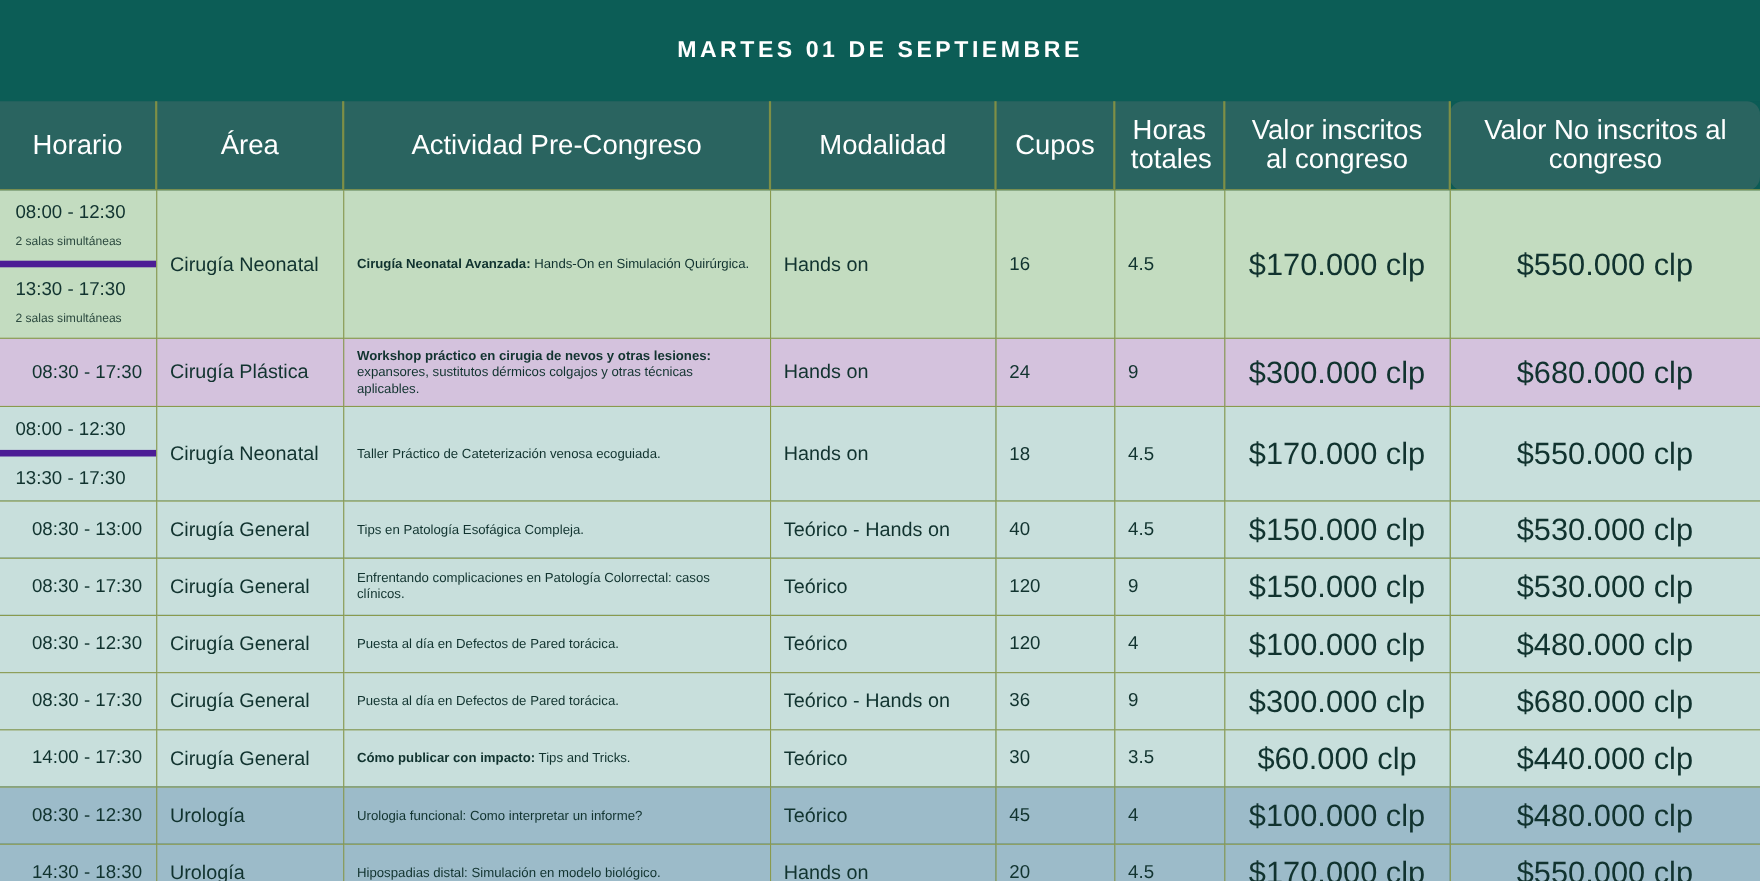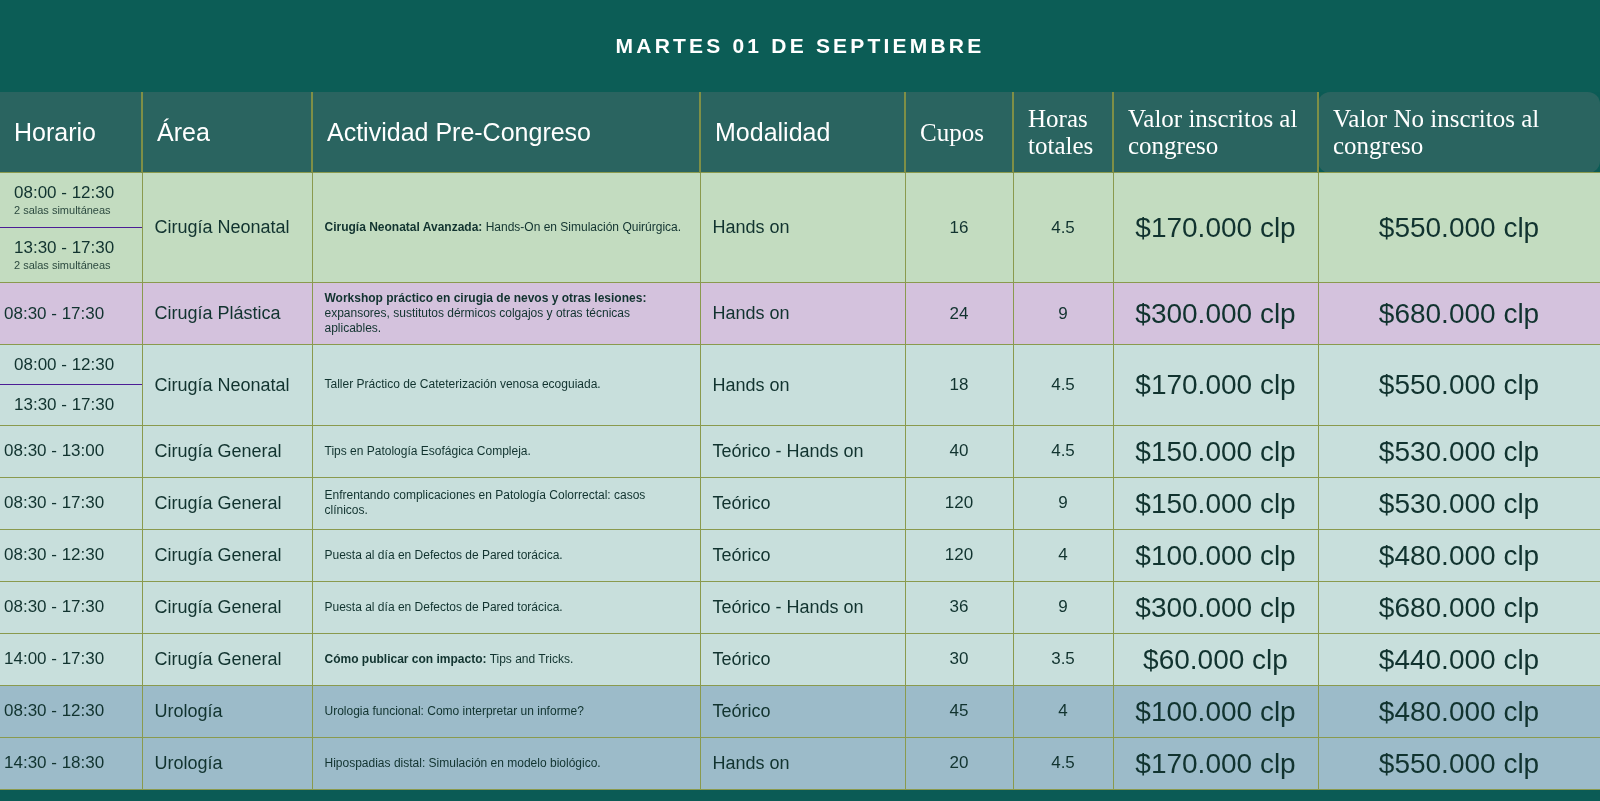--- a/index.html
+++ b/index.html
@@ -25,52 +25,52 @@
     border-collapse:collapse;
     width:1600px;
     table-layout:fixed;
   }
   thead th{
     background:#2a6460;
     color:#ffffff;
     font-weight:400;
     font-size:25px;
     padding:10px 14px;
-    text-align:left;
+    text-align:center;
     vertical-align:middle;
     border-right:2px solid #7e8f46;
     height:60px;
     line-height:1.08;
   }
-  thead th.ctr{font-family:Liberation Serif, serif;}
+  thead th.ctr{}
   thead th:last-child{border-right:none;border-radius:12px;}
   tbody td{
     border:1px solid #8a9a4e;
     border-left:none;border-right:1px solid #8a9a4e;
     padding:8px 12px;
     font-size:17px;
     vertical-align:middle;
     line-height:1.25;
   }
   tbody tr td:first-child{border-left:none;}
-  tbody td.time{font-size:17px;padding-left:4px;}
-  tbody td.ctr{text-align:center;margin-top:29px;}
+  tbody td.time{font-size:17px;padding-left:29px;}
+  tbody td.ctr{text-align:left;margin-top:29px;}
   tbody td.price{text-align:center;font-size:28px;}
   tbody td.area{font-size:18px;}
   tbody td.act{font-size:12px;}
   tbody td.mod{font-size:18px;}
-  .sub{display:block;font-size:11px;color:#2c4a3f;margin-top:1px;}
+  .sub{display:block;font-size:11px;color:#2c4a3f;margin-top:11px;}
   .b{font-weight:700;}
   
   .g{background:#c3dcc0;}
   .p{background:#d4c2dd;}
   .t{background:#c8dfdc;}
   .bl{background:#9cbbc9;}
   .tslot{padding:9px 14px;}
-  .tslot.first{border-bottom:1px solid #4c1d95;}
+  .tslot.first{border-bottom:6px solid #4c1d95;}
 </style>
 </head>
 <body>
 
 <div class="banner">
   <div class="banner-title">MARTES 01 DE SEPTIEMBRE</div>
 </div>
 
 <table>
   <colgroup>

